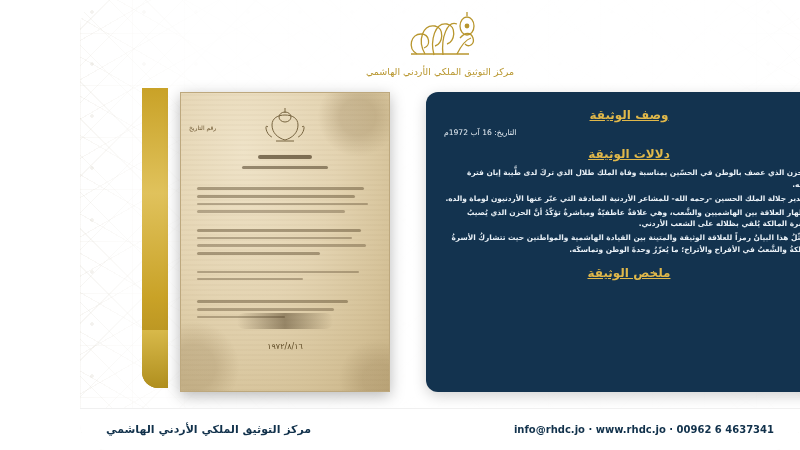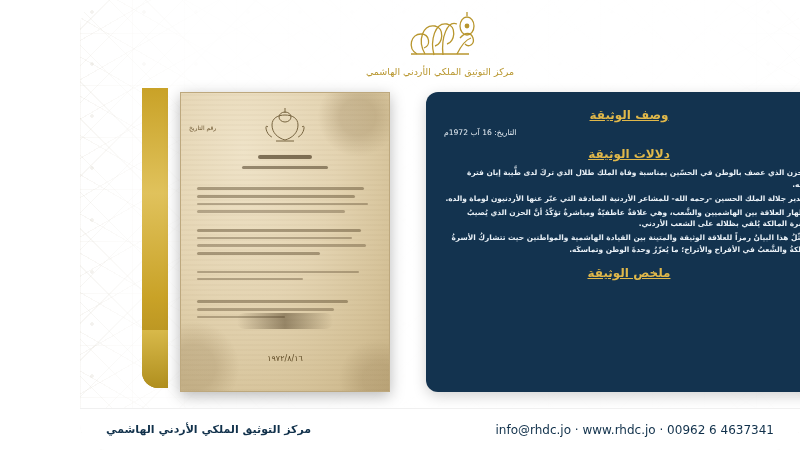--- a/index.html
+++ b/index.html
@@ -118,21 +118,21 @@
   .dl.sq { height: 2.4px; background: rgba(70,52,26,0.33); }
   .doc-title-1 { align-self:center; height:4px; width:54px; background:rgba(60,44,20,0.62); border-radius:2px;}
   .doc-title-2 { align-self:center; height:3px; width:86px; background:rgba(60,44,20,0.5); border-radius:2px; margin-top:2px;}
   .doc-sign {
     position:absolute; bottom: 62px; left:50%; transform:translateX(-50%);
     width: 96px; height: 16px;
     background: linear-gradient(90deg, transparent, rgba(60,44,20,0.45), transparent);
     border-radius: 8px/6px;
   }
   .doc-date {
-    position:absolute; bottom: 28px; left:50%; transform:translateX(-50%);
+    position:absolute; bottom: 40px; left:50%; transform:translateX(-50%);
     font-size: 8px; color:#5e4a25; letter-spacing:1px;
   }
 
   
   .panel {
     position: absolute;
     left: 346px; top: 92px;
     width: 406px; height: 300px;
     background: #13334f;
     border-radius: 12px;
@@ -188,22 +188,22 @@
     height: 42px;
     background: #ffffff;
     border-top: 1px solid rgba(0,0,0,0.06);
     display: flex;
     align-items: center;
     justify-content: space-between;
     padding: 0 26px;
   }
   .footer-left {
     color: #11314b;
-    font-size: 12px;
-    font-weight: normal;
+    font-size: 10px;
+    font-weight: bold;
     direction: ltr;
     font-family: "DejaVu Sans", sans-serif;
   }
   .footer-right {
     color: #11314b;
     font-size: 11px;
     font-weight: bold;
   }
 </style>
 </head>

